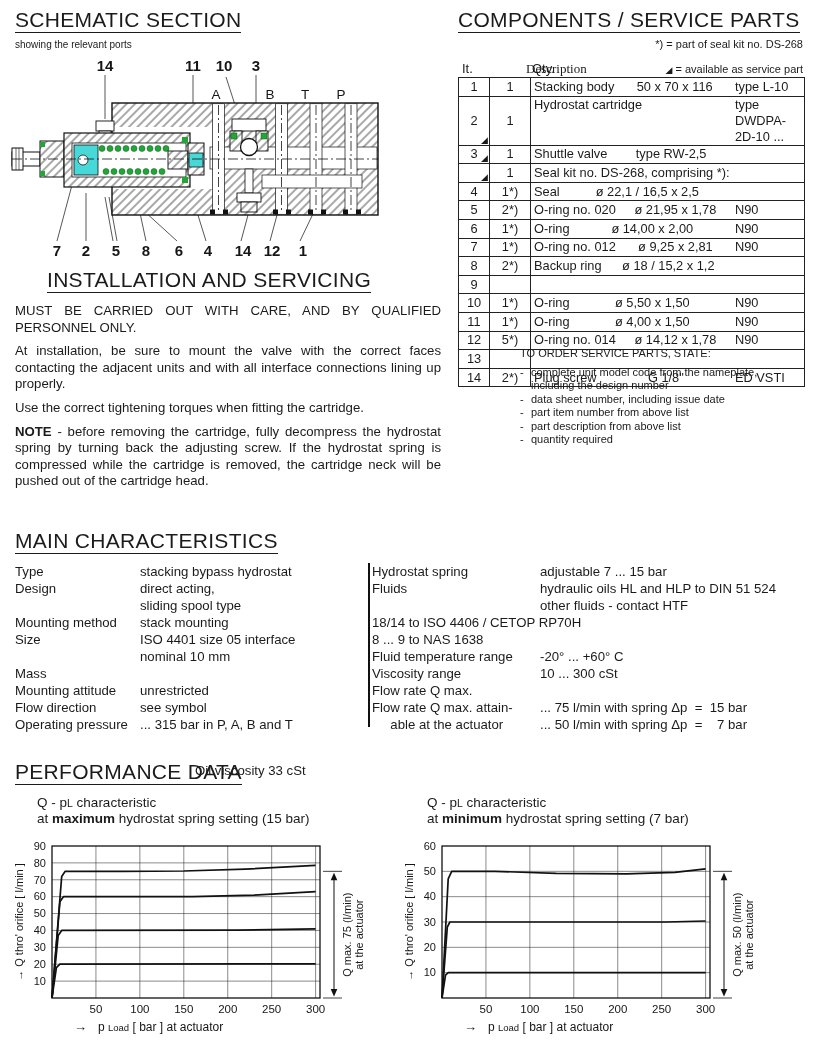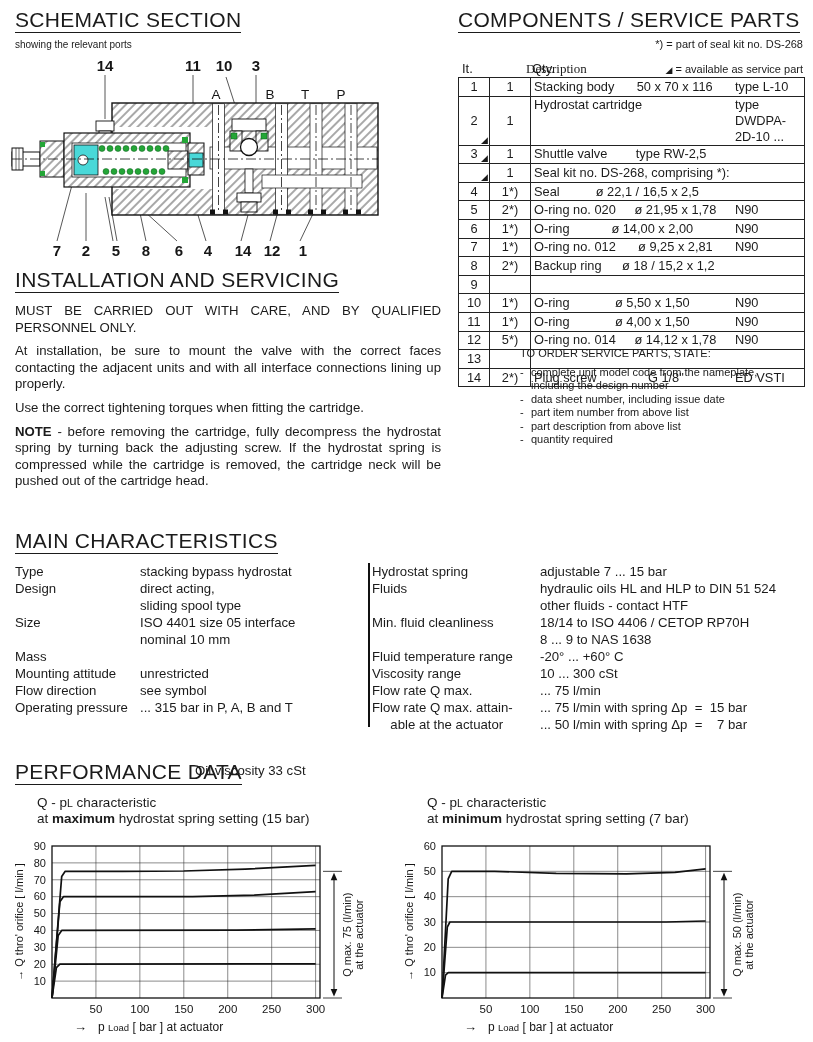--- a/index.html
+++ b/index.html
@@ -28,21 +28,21 @@
   .d-dim{flex:1 1 auto;text-align:center;}
   .d-grade{flex:0 0 64px;padding-right:2px;}
   .order{position:absolute;left:62px;top:339px;width:285px;font-size:11px;line-height:13.5px;}
   .order-title{margin-bottom:5px;}
   .note-item{display:flex;}
   .note-item .dash{flex:0 0 11px;}
   .note-item .ntext{white-space:pre-line;}
   
   .install{position:absolute;left:15px;top:268px;width:426px;}
   .install p{font-size:13.2px;line-height:16.6px;text-align:justify;margin:0 0 7px 0;}
-  .install .h2{margin-bottom:10px;}
+  .install .h2{margin-bottom:10px;margin-left:32px;}
   
   .chars{position:absolute;left:15px;top:529px;width:792px;}
   .chars-cols{position:relative;margin-top:9px;}
   .col-l{position:absolute;left:0;top:0;width:345px;}
   .col-r{position:absolute;left:357px;top:0;width:435px;}
   .divider{position:absolute;left:353px;top:0;width:2px;height:164px;background:#111;}
   .chars-row{display:flex;font-size:13.2px;line-height:17px;}
   .col-l .chars-label{flex:0 0 125px;white-space:pre-line;}
   .col-r .chars-label{flex:0 0 168px;white-space:pre-line;}
   .chars-value{flex:1;white-space:pre-line;}
@@ -432,20 +432,24 @@
           <div class="chars-row">
             <div class="chars-label">Type</div>
             <div class="chars-value">stacking bypass hydrostat</div>
           </div>
           <div class="chars-row">
             <div class="chars-label">Design</div>
             <div class="chars-value">direct acting,
 sliding spool type</div>
           </div>
           <div class="chars-row">
+            <div class="chars-label">Mounting method</div>
+            <div class="chars-value">stack mounting</div>
+          </div>
+          <div class="chars-row">
             <div class="chars-label">Size</div>
             <div class="chars-value">ISO 4401 size 05 interface
 nominal 10 mm</div>
           </div>
           <div class="chars-row">
             <div class="chars-label">Mass</div>
           </div>
           <div class="chars-row">
             <div class="chars-label">Mounting attitude</div>
             <div class="chars-value">unrestricted</div>
@@ -464,35 +468,33 @@
           <div class="chars-row">
             <div class="chars-label">Hydrostat spring</div>
             <div class="chars-value">adjustable 7 ... 15 bar</div>
           </div>
           <div class="chars-row">
             <div class="chars-label">Fluids</div>
             <div class="chars-value">hydraulic oils HL and HLP to DIN 51 524
 other fluids - contact HTF</div>
           </div>
           <div class="chars-row">
-            <div class="chars-label">Min. fluid cleanliness</div>
             <div class="chars-value">18/14 to ISO 4406 / CETOP RP70H
 8 ... 9 to NAS 1638</div>
           </div>
           <div class="chars-row">
             <div class="chars-label">Fluid temperature range</div>
             <div class="chars-value">-20° ... +60° C</div>
           </div>
           <div class="chars-row">
             <div class="chars-label">Viscosity range</div>
             <div class="chars-value">10 ... 300 cSt</div>
           </div>
           <div class="chars-row">
             <div class="chars-label">Flow rate Q max.</div>
-            <div class="chars-value">... 75 l/min</div>
           </div>
           <div class="chars-row">
             <div class="chars-label">Flow rate Q max. attain-
 &nbsp;&nbsp;&nbsp;&nbsp;&nbsp;able at the actuator</div>
             <div class="chars-value">... 75 l/min with spring Δp&nbsp;&nbsp;=&nbsp;&nbsp;15 bar
 ... 50 l/min with spring Δp&nbsp;&nbsp;=&nbsp;&nbsp;&nbsp;&nbsp;7 bar</div>
           </div>
         </div>
     </div>
   </div>

